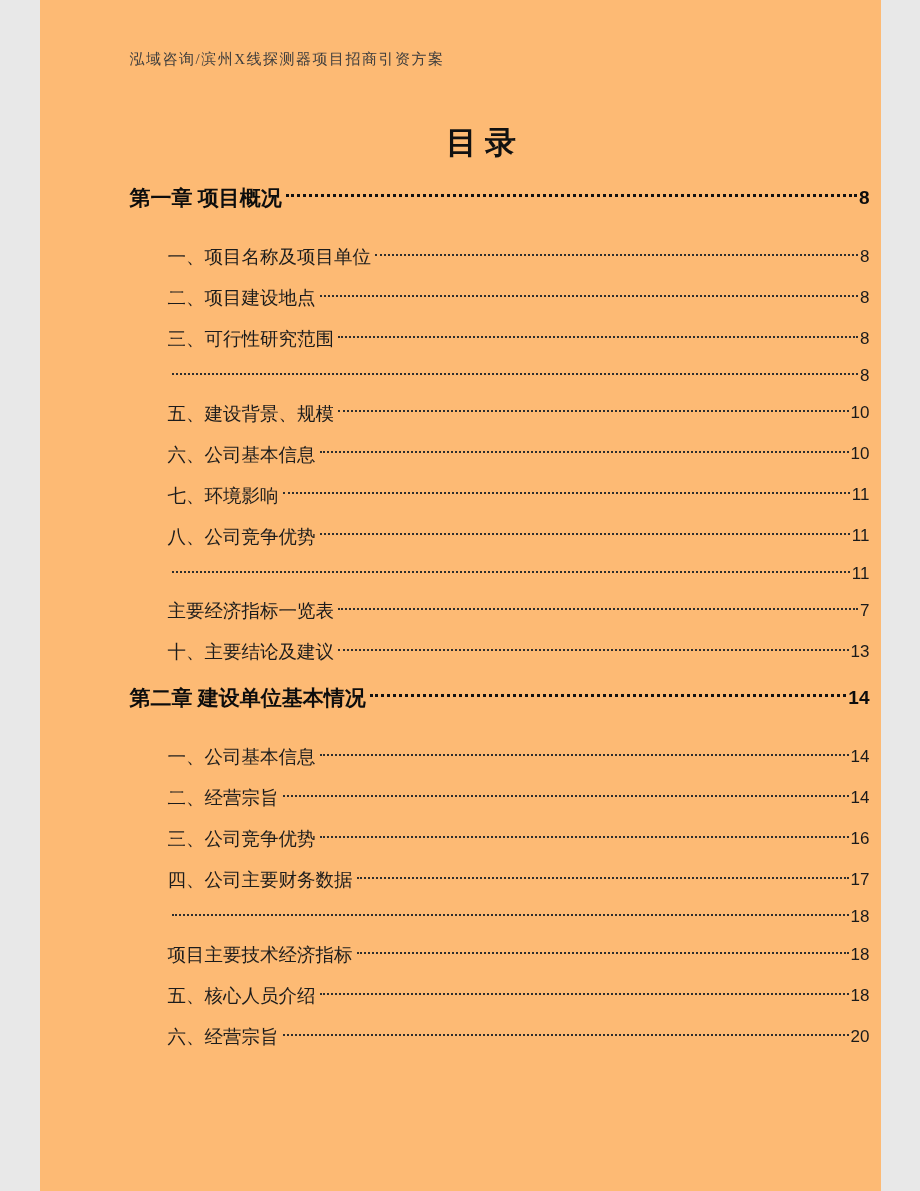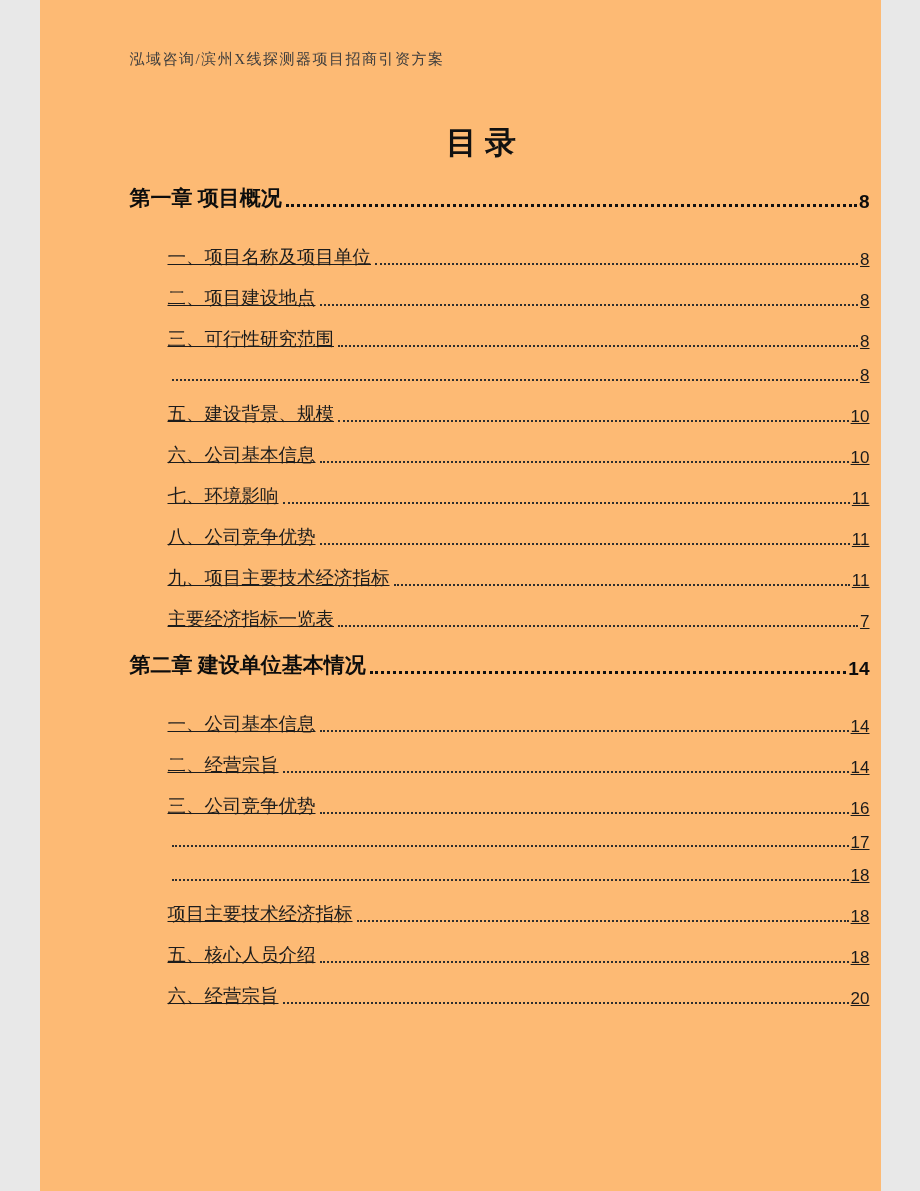--- a/index.html
+++ b/index.html
@@ -36,37 +36,36 @@
     color: #111111;
   }
   .toc {
     position: absolute;
     top: 183px;
     left: 90px;
     width: 740px;
   }
   .toc-row {
     display: flex;
-    align-items: flex-end;
+    align-items: center;
   }
   .chapter-row {
     font-size: 21px;
     font-weight: bold;
     line-height: 30px;
     margin-bottom: 31px;
     color: #0d0d0d;
   }
   .chapter-row.later { margin-top: 18px; }
   .item-row {
     font-size: 18.5px;
     line-height: 26px;
     margin-bottom: 15px;
     padding-left: 38px;
     color: #1c1c1c;
-    text-decoration: underline;
   }
   .entry-label { white-space: nowrap; }
   .leader {
     flex: 1;
     min-width: 20px;
     border-bottom: 2px dotted #2e2e2e;
     margin: 0 2px 5px 4px;
   }
   .chapter-row .leader {
     border-bottom: 3px dotted #111111;
@@ -131,28 +130,32 @@
         <span class="entry-label">七、环境影响</span>
         <span class="leader"></span>
         <span class="page-num">11</span>
       </div>
       <div class="toc-row item-row">
         <span class="entry-label">八、公司竞争优势</span>
         <span class="leader"></span>
         <span class="page-num">11</span>
       </div>
       <div class="toc-row item-row">
-        <span class="entry-label">九、项目主要技术经济指标</span>
         <span class="leader"></span>
         <span class="page-num">11</span>
       </div>
       <div class="toc-row item-row">
         <span class="entry-label">主要经济指标一览表</span>
         <span class="leader"></span>
         <span class="page-num">7</span>
+      </div>
+      <div class="toc-row item-row">
+        <span class="entry-label">十、主要结论及建议</span>
+        <span class="leader"></span>
+        <span class="page-num">13</span>
       </div>
       <div class="toc-row chapter-row later">
         <span class="entry-label">第二章 建设单位基本情况</span>
         <span class="leader"></span>
         <span class="page-num">14</span>
       </div>
       <div class="toc-row item-row">
         <span class="entry-label">一、公司基本信息</span>
         <span class="leader"></span>
         <span class="page-num">14</span>
@@ -161,20 +164,21 @@
         <span class="entry-label">二、经营宗旨</span>
         <span class="leader"></span>
         <span class="page-num">14</span>
       </div>
       <div class="toc-row item-row">
         <span class="entry-label">三、公司竞争优势</span>
         <span class="leader"></span>
         <span class="page-num">16</span>
       </div>
       <div class="toc-row item-row">
+        <span class="entry-label">四、公司主要财务数据</span>
         <span class="leader"></span>
         <span class="page-num">17</span>
       </div>
       <div class="toc-row item-row">
         <span class="leader"></span>
         <span class="page-num">18</span>
       </div>
       <div class="toc-row item-row">
         <span class="entry-label">项目主要技术经济指标</span>
         <span class="leader"></span>

